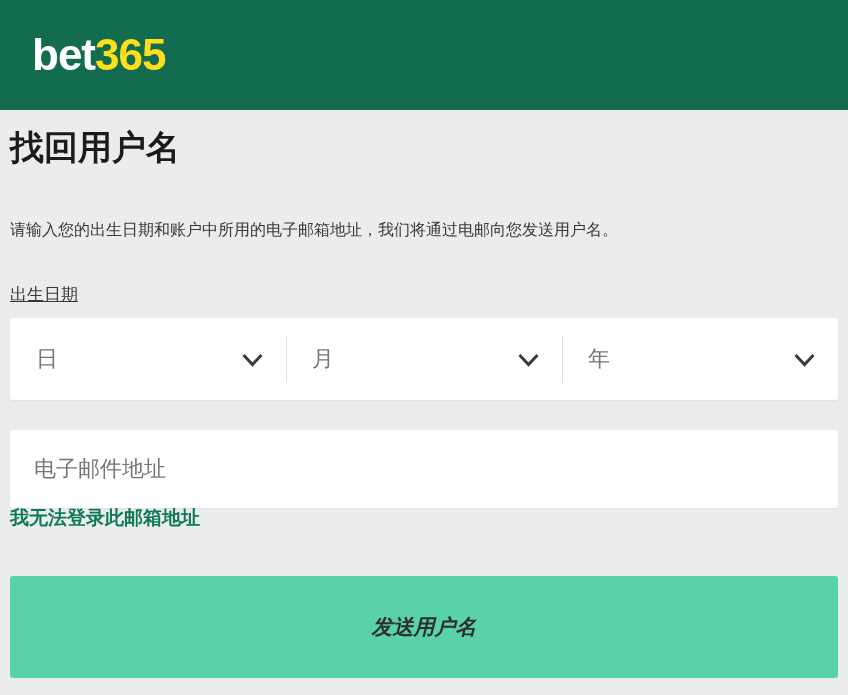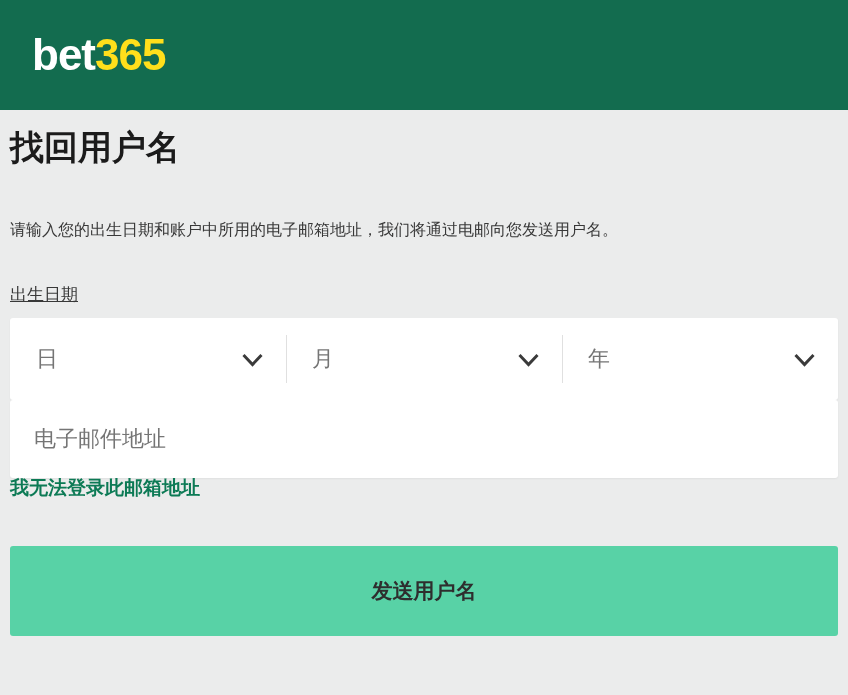--- a/index.html
+++ b/index.html
@@ -75,21 +75,21 @@
     bottom: 17px;
     width: 1px;
     background: #e0e0e0;
   }
   .dob-value {
     font-size: 22px;
     color: #757575;
   }
   .chevron { display: block; }
 
-  .email-row { }
+  .email-row { margin-top: 30px; }
   .email-input {
     width: 100%;
     height: 78px;
     background: #ffffff;
     border: none;
     outline: none;
     border-radius: 3px;
     box-shadow: 0 1px 2px rgba(0,0,0,0.05);
     padding: 0 24px;
     font-size: 22px;
@@ -105,29 +105,30 @@
     color: #0c7a55;
     text-decoration: none;
     line-height: 20px;
     cursor: pointer;
   }
 
   .submit-button {
     display: block;
     margin-top: 48px;
     width: 100%;
-    height: 90px;
+    height: 102px;
     background: #58d2a6;
     border: none;
     border-radius: 3px;
     font-size: 21px;
     font-weight: bold;
     color: #2e2e2e;
     font-family: "Liberation Sans", "DejaVu Sans", sans-serif;
     cursor: pointer;
+    font-style: italic;
   }
 </style>
 </head>
 <body>
 
 <header class="header">
   <div class="logo">
     <span class="logo-bet">bet</span><span class="logo-num">365</span>
   </div>
 </header>

